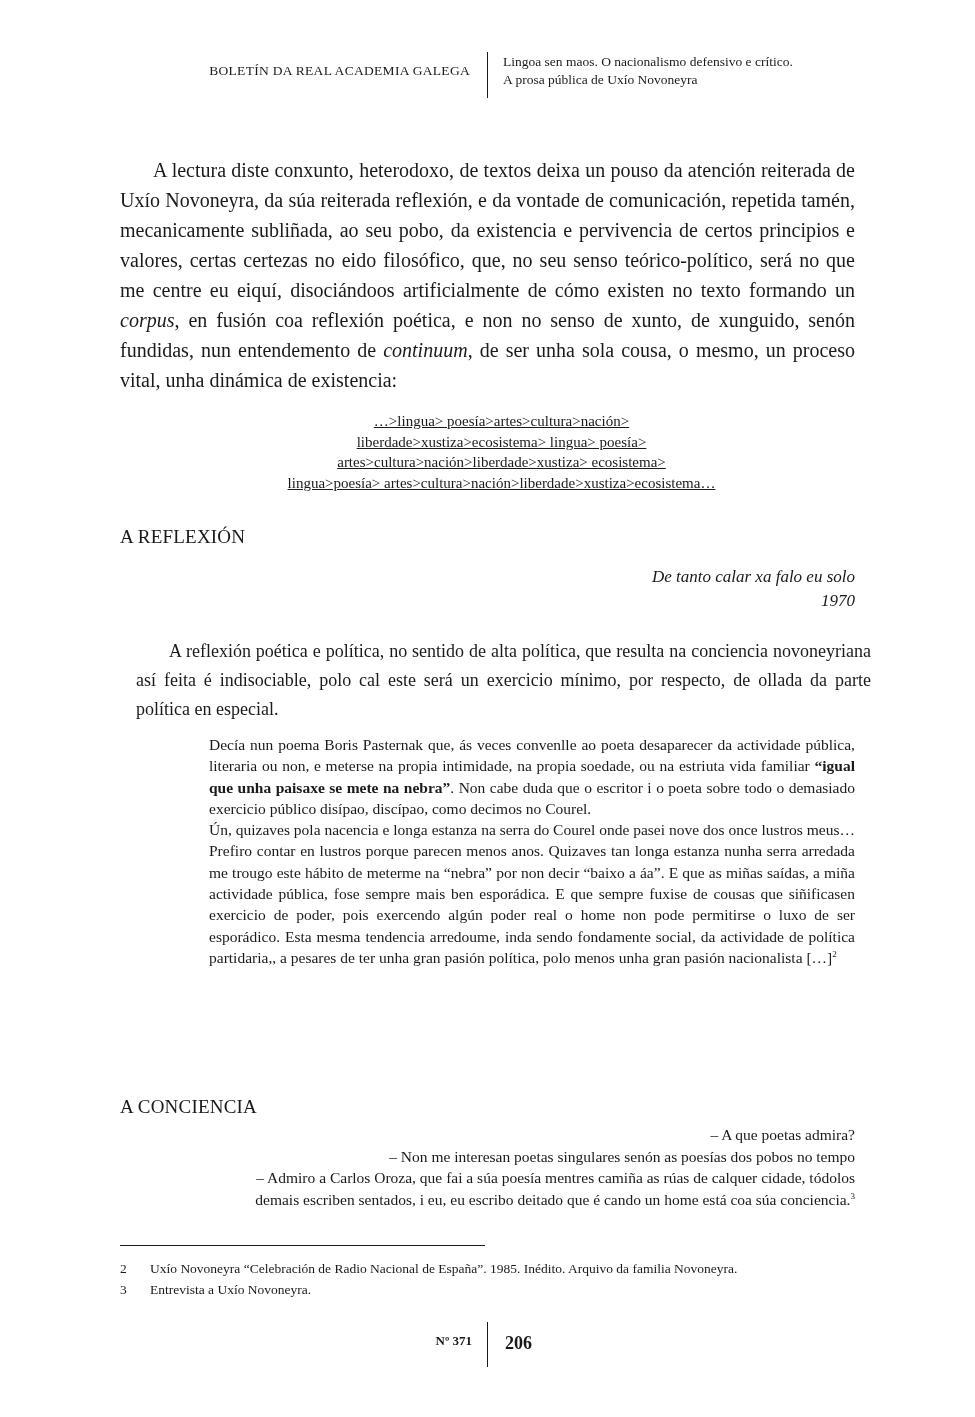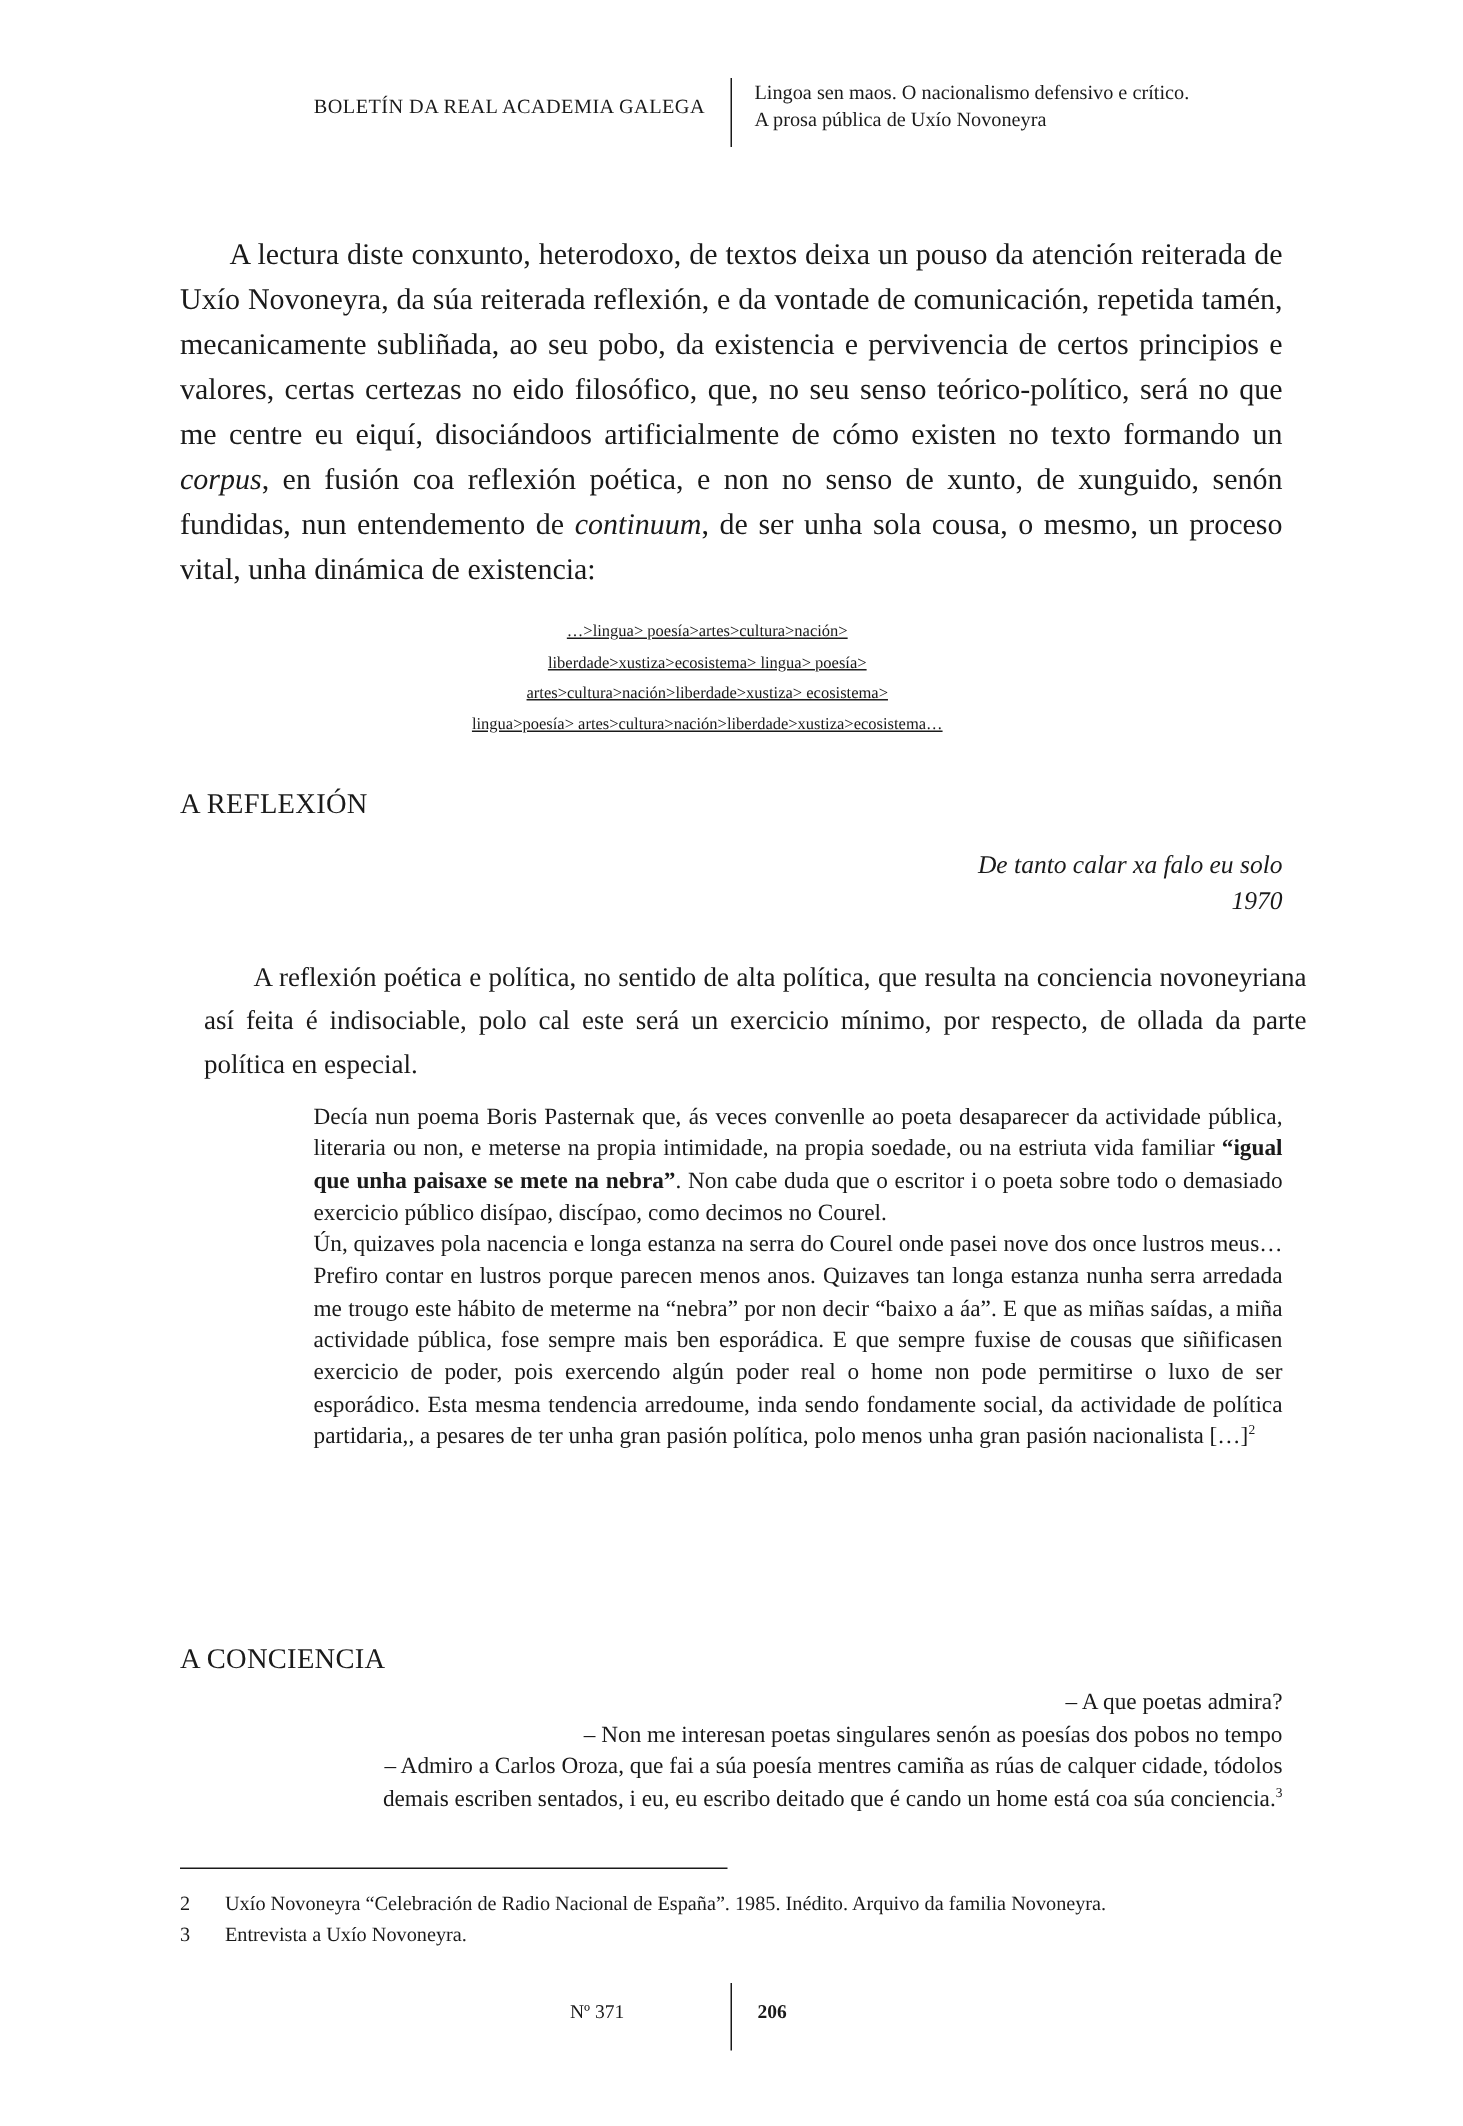--- a/index.html
+++ b/index.html
@@ -3,38 +3,38 @@
   <meta charset="utf-8">
   <style>
     html, body { margin: 0; padding: 0; background: #ffffff; }
     body { width: 975px; height: 1417px; position: relative; overflow: hidden; color: #1a1a1a; font-family: "Liberation Serif", "DejaVu Serif", serif; }
     .header-left { position: absolute; left: 150px; top: 63px; width: 320px; text-align: right; font-size: 13.5px; letter-spacing: 0.3px; }
     .header-rule { position: absolute; left: 487px; top: 52px; width: 1px; height: 46px; background: #1a1a1a; }
     .header-right { position: absolute; left: 503px; top: 53px; font-size: 13.5px; line-height: 18px; }
     .header-right .ital { }
     .main-para { position: absolute; left: 120px; top: 155px; width: 735px; font-size: 20px; line-height: 30px; text-align: justify; }
     .indent { text-indent: 33px; }
-    .chain { position: absolute; left: 104px; top: 411px; width: 735px; text-align: center; font-size: 11px; line-height: 20.5px; }
+    .chain { position: absolute; left: 134px; top: 411px; width: 735px; text-align: center; font-size: 15px; line-height: 20.5px; }
     .chain span { text-decoration: underline; display: block; }
     .section-h { position: absolute; left: 120px; font-size: 19px; letter-spacing: 0.2px; }
     .epigraph { position: absolute; right: 120px; top: 565px; text-align: right; font-size: 17px; line-height: 24px; font-style: italic; }
     .para2 { position: absolute; left: 120px; top: 621px; width: 735px; font-size: 18px; line-height: 29px; text-align: justify; }
     .quote { position: absolute; left: 209px; top: 734px; width: 646px; font-size: 15.5px; line-height: 21.3px; text-align: justify; }
     .quote p { margin: 0; }
     .quote b { font-weight: bold; }
     .sup { font-size: 9px; vertical-align: super; line-height: 0; }
     .dialogue { position: absolute; right: 120px; top: 1124px; width: 620px; text-align: right; font-size: 15.5px; line-height: 21.5px; }
     .dialogue div { margin: 0; }
     .fn-rule { position: absolute; left: 120px; top: 1245px; width: 365px; height: 1px; background: #1a1a1a; }
     .footnotes { position: absolute; left: 120px; top: 1258px; width: 740px; font-size: 13.5px; line-height: 21px; }
     .fn { display: flex; }
     .fn .num { width: 30px; }
-    .footer-left { position: absolute; left: 380px; top: 1333px; width: 92px; text-align: left; font-size: 13px; }
+    .footer-left { position: absolute; left: 380px; top: 1333px; width: 92px; text-align: right; font-size: 13px; font-weight: bold; }
     .footer-rule { position: absolute; left: 487px; top: 1322px; width: 1px; height: 45px; background: #1a1a1a; }
-    .footer-right { position: absolute; left: 505px; top: 1333px; font-size: 13px; font-weight: bold; }
+    .footer-right { position: absolute; left: 505px; top: 1333px; font-size: 18px; font-weight: bold; }
   </style>
 </head>
 <body>
 
 <div>
   <div class="header-left">BOLETÍN DA REAL ACADEMIA GALEGA</div>
   <div class="header-rule"></div>
   <div class="header-right">
     <div><span class="ital">Lingoa sen maos.</span><span> O nacionalismo defensivo e crítico.</span></div>
     <div>A prosa pública de Uxío Novoneyra</div>

